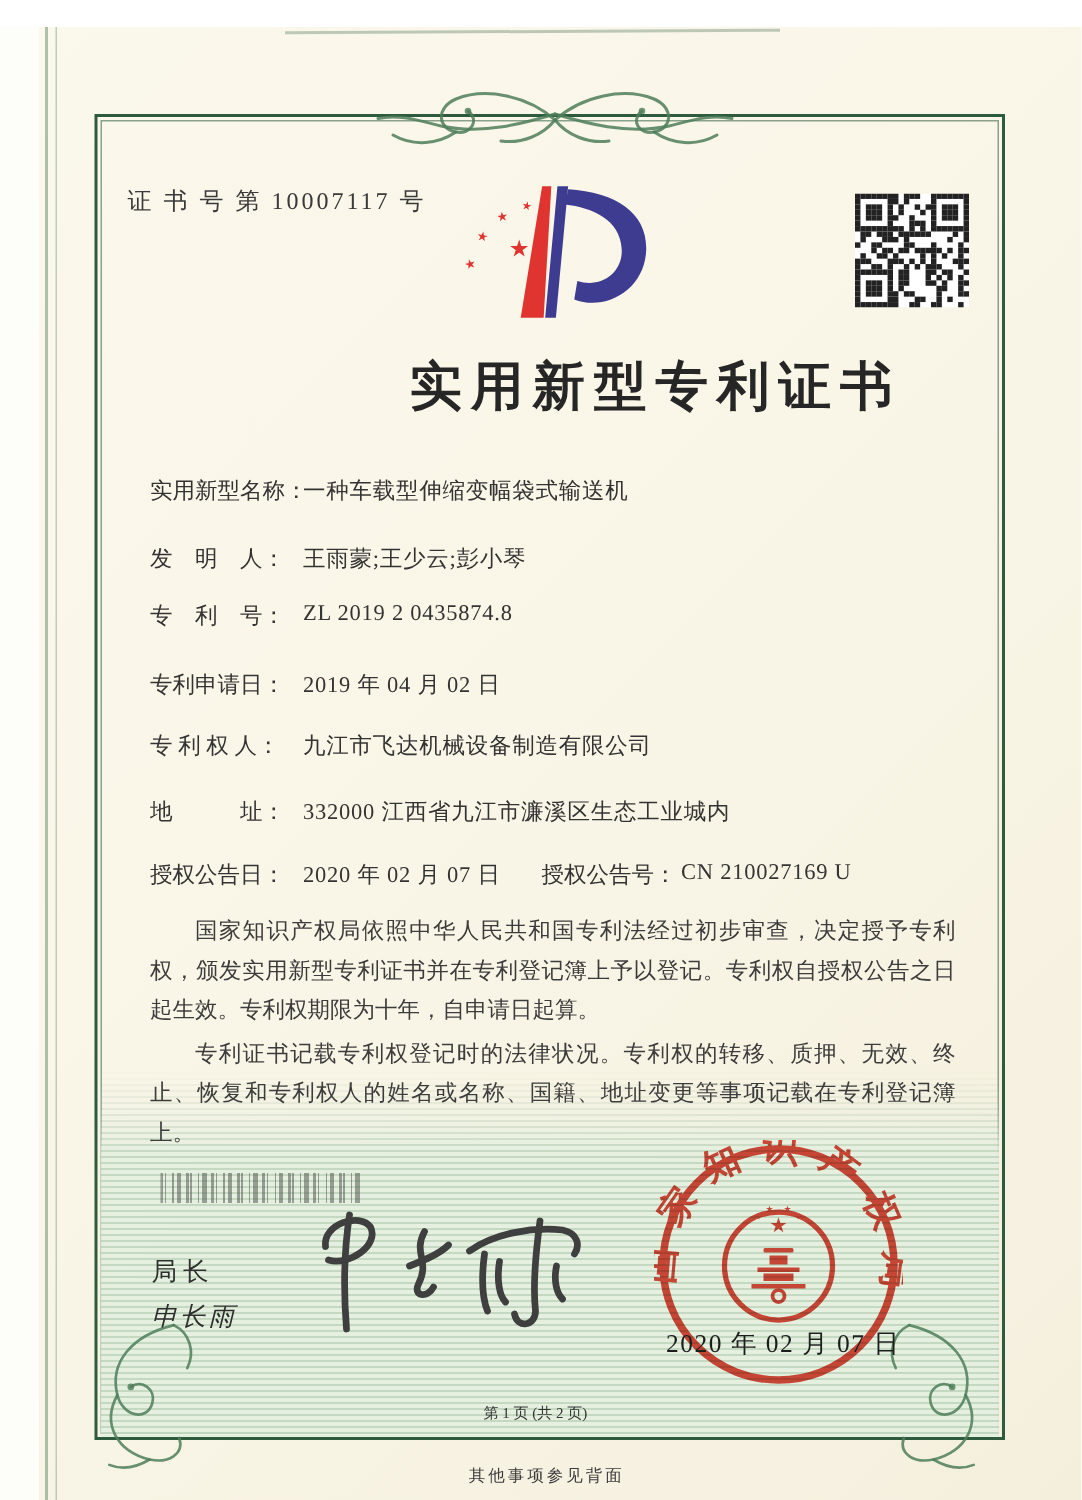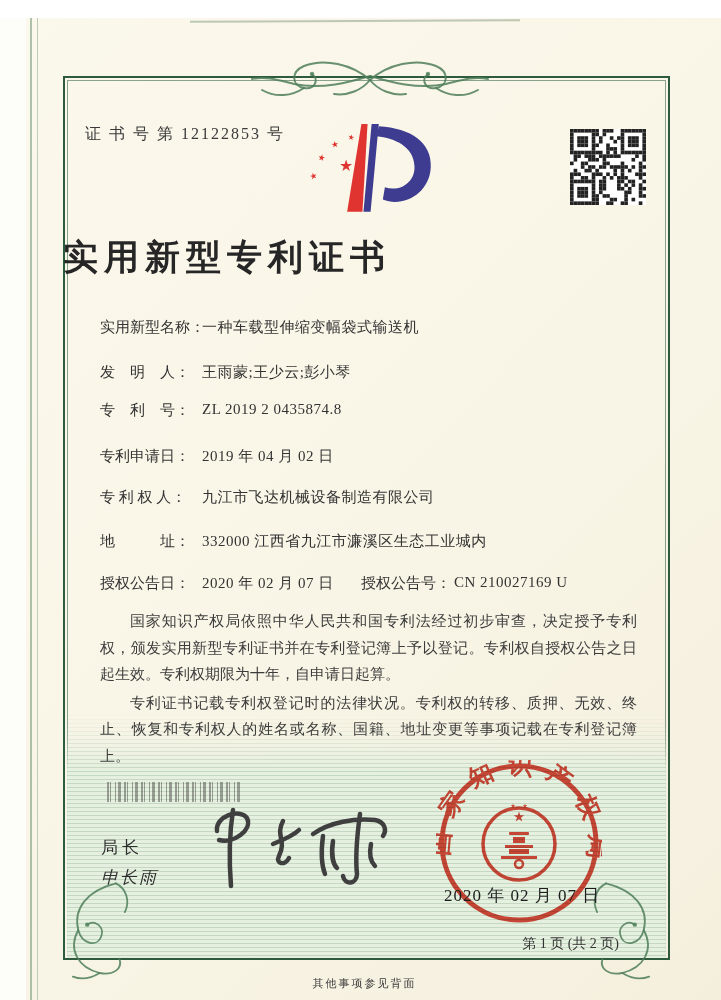--- a/index.html
+++ b/index.html
@@ -18,37 +18,37 @@
   
   .band{left:67px;top:693px;width:599px;height:247px;
         background-image:
           repeating-linear-gradient(180deg,rgba(120,162,126,.30) 0px,rgba(120,162,126,.30) 1px,rgba(120,162,126,0) 1px,rgba(120,162,126,0) 4px),
           linear-gradient(180deg,rgba(228,239,223,0) 0px,rgba(228,239,223,.95) 55px,rgba(228,239,223,.95) 100%);
         -webkit-mask-image:linear-gradient(180deg,transparent 0,#000 60px);
         mask-image:linear-gradient(180deg,transparent 0,#000 60px);}
   .cert-no{left:85px;top:106px;font-size:16px;letter-spacing:2px;color:#3a3a3a;}
   .qr{left:570px;top:111px;}
   .logo{left:289px;top:100px;}
-  .title{left:63px;top:216px;width:524px;text-align:left;font-size:35px;font-weight:600;
+  .title{left:77px;top:216px;width:524px;text-align:right;font-size:35px;font-weight:600;
          letter-spacing:6px;color:#262626;}
   .fld{left:100px;width:560px;height:20px;font-size:15px;color:#333;white-space:nowrap;}
   .fld .lab{position:absolute;left:0;top:0;}
   .fld .val{position:absolute;left:102px;top:0;letter-spacing:.5px;}
   .fld .lab2{position:absolute;left:261px;top:0;}
   .fld .val2{position:absolute;left:354px;top:0;letter-spacing:.5px;}
   .paras{left:100px;top:590px;width:537px;font-size:15px;line-height:26.5px;color:#3c3c3c;text-align:justify;}
   .paras p{margin:0 0 2px 0;text-indent:2em;}
   .barcode{left:107px;top:764px;width:133px;height:20px;opacity:.5;
         background:repeating-linear-gradient(90deg,#4a4a48 0 2px,transparent 2px 3px,#4a4a48 3px 4px,transparent 4px 8px,#4a4a48 8px 9px,transparent 9px 11px,#4a4a48 11px 14px,transparent 14px 17px);}
   .director-title{left:101px;top:818px;font-size:17px;letter-spacing:4px;color:#2f2f2f;}
   .director-name{left:101px;top:848px;font-size:17px;letter-spacing:2px;color:#2f2f2f;font-style:italic;}
   .sig{left:185px;top:778px;}
   .seal{left:436px;top:742px;opacity:.92;mix-blend-mode:multiply;}
   .seal-date{left:444px;top:866px;font-size:17px;letter-spacing:1px;color:#1d1d1d;}
-  .page-info{left:63px;top:917px;width:556px;text-align:right;font-size:14px;color:#333;}
+  .page-info{left:79px;top:917px;width:556px;text-align:center;font-size:10px;color:#333;}
   .footer-note{left:63px;top:958px;width:603px;text-align:center;font-size:11px;letter-spacing:2px;color:#3a3a3a;}
   .orn path{fill:none;stroke:#4e7e59;stroke-width:2;stroke-linecap:round;opacity:.85;}
   .orn circle{fill:#4e7e59;opacity:.8;}
   .flourish-top{left:250px;top:28px;}
   .corner-bl{left:46px;top:860px;}
   .corner-br{left:590px;top:860px;transform:scaleX(-1);}
 </style>
 </head>
 <body>
 
@@ -100,21 +100,21 @@
     <circle cx="46" cy="52" r="2.5"></circle>
   </svg>
   <svg class="abs corner-br orn" width="86" height="104" viewBox="0 0 96 116">
     <path d="M78,6 C46,14 30,34 36,58 C40,74 58,78 62,64 C65,54 54,46 46,52"></path>
     <path d="M36,58 C24,80 36,100 60,106 C74,109 86,102 82,90"></path>
     <path d="M78,6 C90,12 94,26 88,38"></path>
     <path d="M60,106 C50,112 40,114 30,110"></path>
     <circle cx="46" cy="52" r="2.5"></circle>
   </svg>
 
-  <div class="abs cert-no">证 书 号 第 12122853 号</div>
+  <div class="abs cert-no">证 书 号 第 10007117 号</div>
 
   <svg class="abs logo" width="153" height="102" viewBox="0 0 150 100">
     <g fill="#e03430">
       <polygon points="71,6 77,6 72,92 57,92"></polygon>
       <use href="#star" transform="translate(56,47) scale(0.62)"></use>
       <use href="#star" transform="translate(24,57) scale(0.34) rotate(-15)"></use>
       <use href="#star" transform="translate(32,39) scale(0.34) rotate(10)"></use>
       <use href="#star" transform="translate(45,26) scale(0.34) rotate(-8)"></use>
       <use href="#star" transform="translate(61,19) scale(0.30) rotate(12)"></use>
     </g>

